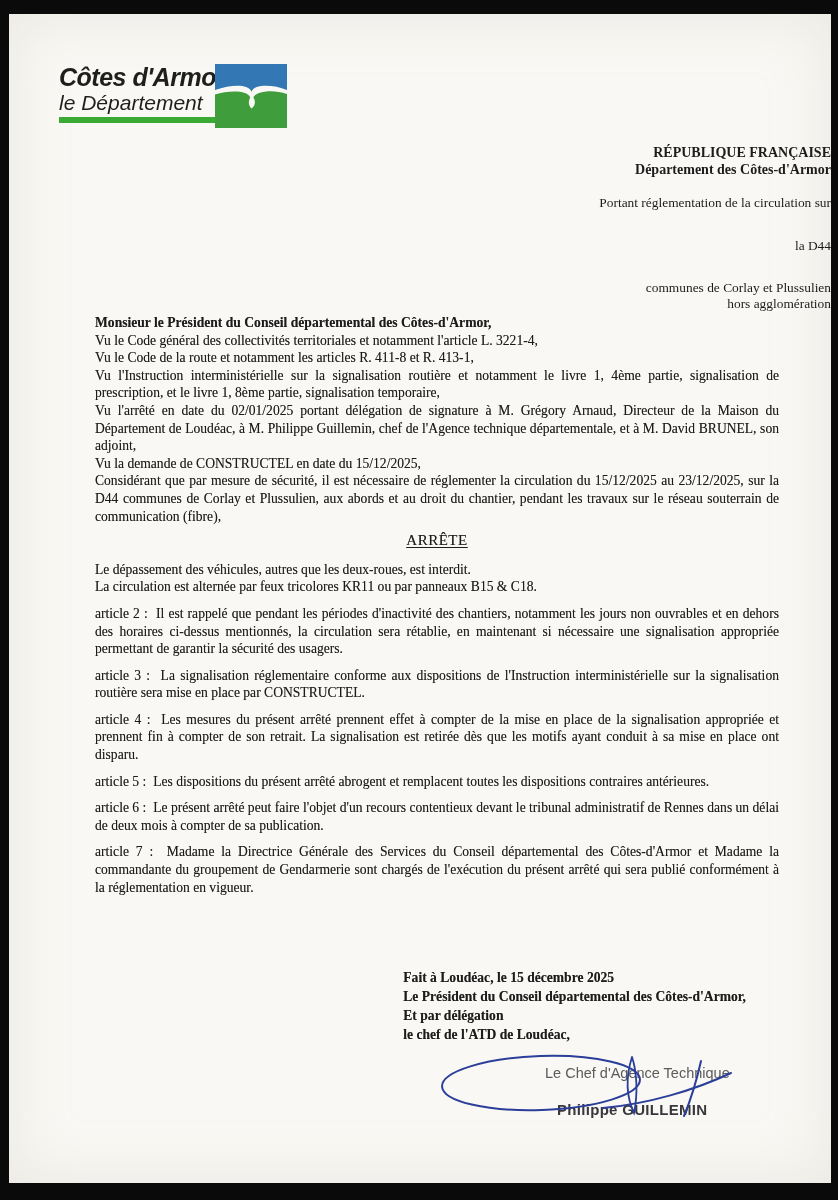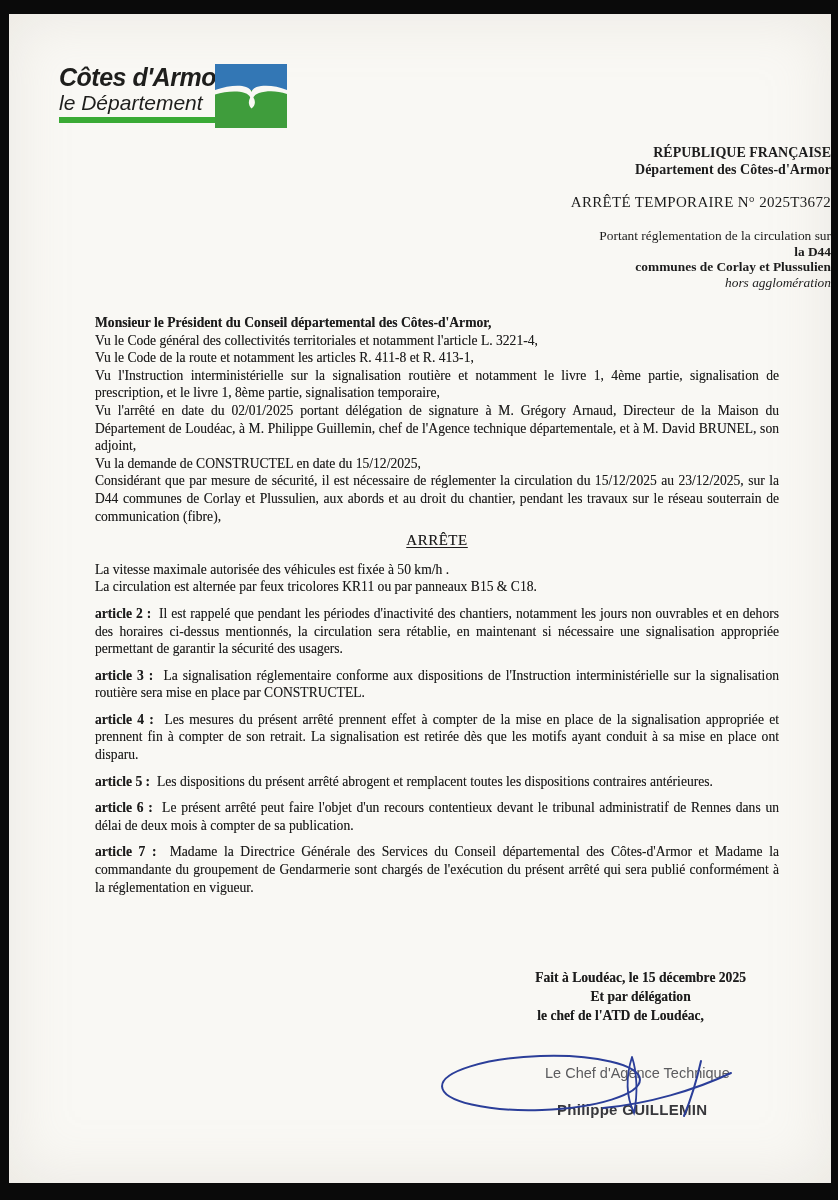--- a/index.html
+++ b/index.html
@@ -26,41 +26,41 @@
     font-style:italic;font-size:21px;line-height:23px;color:#1e1e1c;
   }
   .logo-bar{position:absolute;left:0;top:53px;width:157px;height:6px;background:#3aaa35;}
   .logo-mark{position:absolute;left:156px;top:0px;width:72px;height:64px;}
   
   .doc-header{position:absolute;left:0;top:130px;width:100%;text-align:right;}
   .h-rep{font-weight:bold;font-size:14px;line-height:17px;}
   .h-arrete{font-size:15px;line-height:18px;margin-top:15px;letter-spacing:.3px;}
   .h-sub{font-size:13.4px;line-height:15.6px;}
   .h-sub.first{margin-top:17px;}
-  .bold{font-weight:bold;}
-  .italic{font-style:italic;padding-left:25px;}
+  .bold{font-weight:normal;margin-top:27px;}
+  .italic{padding-left:25px;}
   
   .content{
     position:absolute;left:86px;top:300px;width:684px;
     font-size:13.6px;line-height:17.6px;
     text-shadow:0 0 .4px rgba(45,42,40,.5);
   }
   .content p{margin:0;}
   .salutation{font-weight:bold;}
   .pre-item{text-align:justify;}
   .decree-heading{
     text-align:center;font-weight:normal;font-size:15px;
     margin:7px 0 11px 0;
   }
   .decree-heading span{text-decoration:underline;text-underline-offset:2px;letter-spacing:.5px;}
   .article-block{margin-bottom:9px;}
   .article-block p.main{text-align:justify;}
   
   .sign-block{
-    position:absolute;right:85px;top:954px;text-align:center;
+    position:absolute;right:85px;top:954px;text-align:left;
     font-weight:bold;font-size:13.6px;line-height:19px;
     text-shadow:0 0 .4px rgba(45,42,40,.5);
   }
   .sign-block .indent-last{margin-right:40px;}
   .sig-ink{position:absolute;left:424px;top:1032px;width:310px;height:90px;z-index:2;}
   .stamp-role{
     position:absolute;left:536px;top:1051px;z-index:1;
     font-family:"Liberation Sans", sans-serif;font-size:14.5px;color:#5b5b5e;
   }
   .stamp-name{
@@ -87,21 +87,20 @@
         C41,37.5 40.2,41.5 36.4,44.6
         C33.2,41 33.2,37 35.2,33.5
         C34.6,31.5 32.8,30 29.8,29
         C22,26.5 10,27.5 0,30.5 Z"></path>
     </svg>
   </div>
 
   <div class="doc-header">
     <div class="h-rep">RÉPUBLIQUE FRANÇAISE</div>
     <div class="h-rep">Département des Côtes-d'Armor</div>
-    <div class="h-arrete">ARRÊTÉ TEMPORAIRE N° 2025T3672</div>
     <div class="h-sub first">Portant réglementation de la circulation sur</div>
     <div class="h-sub bold">la D44</div>
     <div class="h-sub bold">communes de Corlay et Plussulien</div>
     <div class="h-sub italic">hors agglomération</div>
   </div>
 
   <div class="content">
     <p class="salutation">Monsieur le Président du Conseil départemental des Côtes-d'Armor,</p>
     <div id="preamble-items">
         <p class="pre-item">Vu le Code général des collectivités territoriales et notamment l'article L. 3221-4,</p>
@@ -109,21 +108,21 @@
         <p class="pre-item">Vu l'Instruction interministérielle sur la signalisation routière et notamment le livre 1, 4ème partie, signalisation de prescription, et le livre 1, 8ème partie, signalisation temporaire,</p>
         <p class="pre-item">Vu l'arrêté en date du 02/01/2025 portant délégation de signature à M. Grégory Arnaud, Directeur de la Maison du Département de Loudéac, à M. Philippe Guillemin, chef de l'Agence technique départementale, et à M. David BRUNEL, son adjoint,</p>
         <p class="pre-item">Vu la demande de CONSTRUCTEL en date du 15/12/2025,</p>
         <p class="pre-item">Considérant que par mesure de sécurité, il est nécessaire de réglementer la circulation du 15/12/2025 au 23/12/2025, sur la D44 communes de Corlay et Plussulien, aux abords et au droit du chantier, pendant les travaux sur le réseau souterrain de communication (fibre),</p>
       </div>
     <div class="decree-heading">
       <span>ARRÊTE</span>
     </div>
     <div id="articles">
         <div class="article-block">
-          <p>La vitesse maximale autorisée des véhicules est fixée à 50 km/h .</p>
+          <p>Le dépassement des véhicules, autres que les deux-roues, est interdit.</p>
           <p>La circulation est alternée par feux tricolores KR11 ou par panneaux B15 &amp; C18.</p>
         </div>
         <div class="article-block">
           <p class="main"><span class="bold">article 2 :</span><span>&nbsp; Il est rappelé que pendant les périodes d'inactivité des chantiers, notamment les jours non ouvrables et en dehors des horaires ci-dessus mentionnés, la circulation sera rétablie, en maintenant si nécessaire une signalisation appropriée permettant de garantir la sécurité des usagers.</span></p>
         </div>
         <div class="article-block">
           <p class="main"><span class="bold">article 3 :</span><span>&nbsp; La signalisation réglementaire conforme aux dispositions de l'Instruction interministérielle sur la signalisation routière sera mise en place par CONSTRUCTEL.</span></p>
         </div>
         <div class="article-block">
           <p class="main"><span class="bold">article 4 :</span><span>&nbsp; Les mesures du présent arrêté prennent effet à compter de la mise en place de la signalisation appropriée et prennent fin à compter de son retrait. La signalisation est retirée dès que les motifs ayant conduit à sa mise en place ont disparu.</span></p>
@@ -135,20 +134,21 @@
           <p class="main"><span class="bold">article 6 :</span><span>&nbsp; Le présent arrêté peut faire l'objet d'un recours contentieux devant le tribunal administratif de Rennes dans un délai de deux mois à compter de sa publication.</span></p>
         </div>
         <div class="article-block">
           <p class="main"><span class="bold">article 7 :</span><span>&nbsp; Madame la Directrice Générale des Services du Conseil départemental des Côtes-d'Armor et Madame la commandante du groupement de Gendarmerie  sont chargés de l'exécution du présent arrêté qui sera publié conformément à la réglementation en vigueur.</span></p>
         </div>
       </div>
   </div>
 
   <div class="sign-block" id="sign-lines">
       <div>Fait à Loudéac, le 15 décembre 2025</div>
+      <div>Le Président du Conseil départemental des Côtes-d'Armor,</div>
       <div>Et par délégation</div>
       <div class="indent-last">le chef de l'ATD de Loudéac,</div>
     </div>
 
   <svg class="sig-ink" viewBox="0 0 310 90" aria-hidden="true">
     <g fill="none" stroke="#2b3e99" stroke-width="2" stroke-linecap="round">
       <ellipse cx="108" cy="37" rx="99" ry="27" transform="rotate(-2 108 37)"></ellipse>
       <path d="M170,62 C215,58 262,44 298,27"></path>
       <path d="M199,11 C193,30 193,50 201,67 C205,48 204,26 199,11" stroke-width="1.8"></path>
       <path d="M268,15 C264,33 258,53 251,70"></path>

